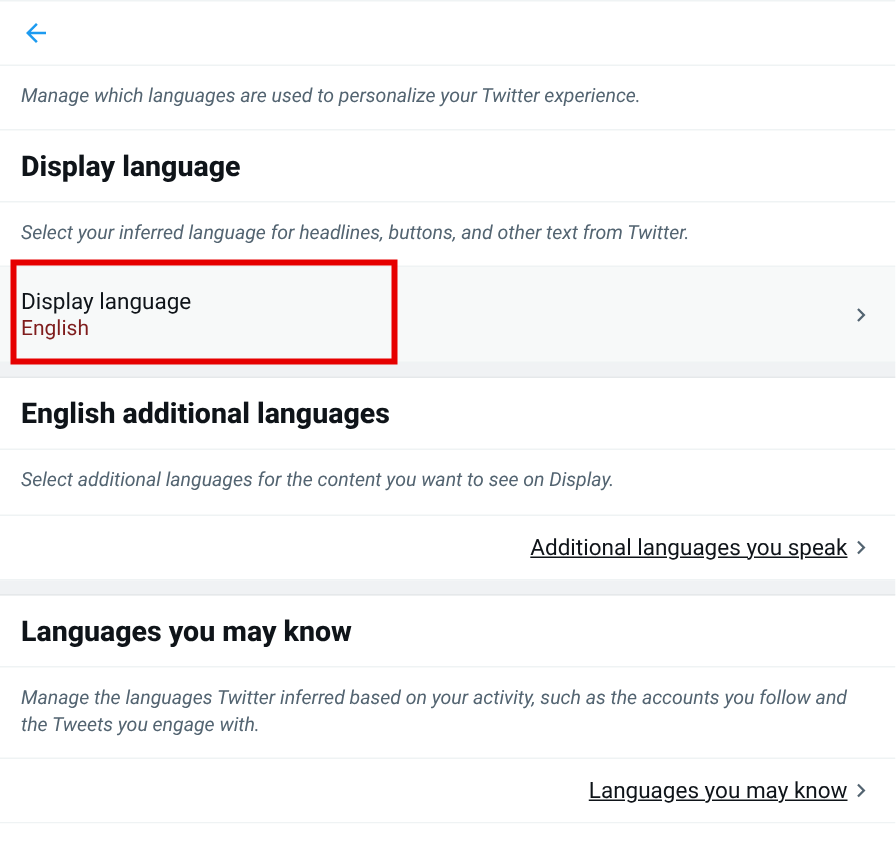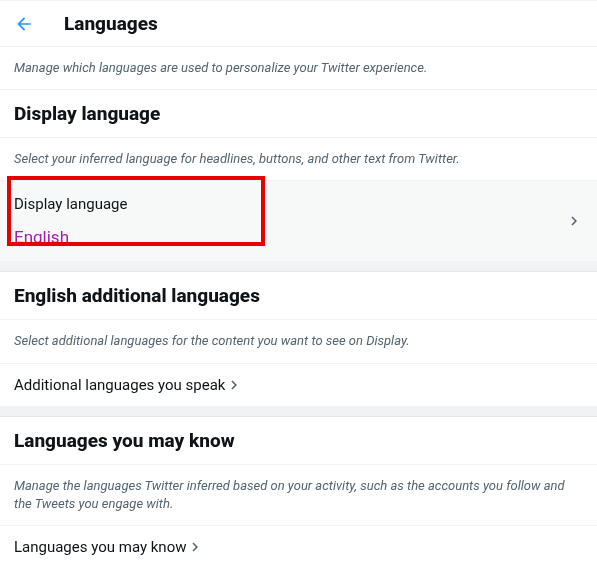--- a/index.html
+++ b/index.html
@@ -46,24 +46,25 @@
     .section-header {
       padding: 12px 14px;
       font-size: 19px;
       font-weight: 800;
       color: #0f1419;
       border-bottom: 1px solid #eff3f4;
     }
     .setting-row {
       display: flex;
       align-items: center;
-      justify-content: flex-start;
+      justify-content: flex-end;
       padding: 12px 14px;
       cursor: pointer;
       border-bottom: 1px solid #eff3f4;
+      text-decoration: underline;
     }
     .highlighted-wrapper {
       position: relative;
       border-bottom: 1px solid #eff3f4;
       background: #f7f9f9;
     }
     .highlighted-inner {
       display: flex;
       align-items: center;
       justify-content: space-between;
@@ -81,23 +82,23 @@
     }
     .setting-left {
       display: flex;
       flex-direction: column;
     }
     .setting-label {
       font-size: 15px;
       color: #0f1419;
     }
     .setting-value {
-      font-size: 17px;
-      color: #a21caf;
-      margin-top: 14px;
+      font-size: 14px;
+      color: #7f1d1d;
+      margin-top: 1px;
     }
     .chevron {
       color: #536471;
       display: flex;
       align-items: center;
     }
     .gap {
       height: 10px;
       background: #f0f2f4;
       border-bottom: 1px solid #e5e8ea;
@@ -105,21 +106,20 @@
   </style>
 </head>
 <body>
 
 <div class="header">
   <span class="back-arrow">
     <svg viewBox="0 0 24 24" width="20" height="20" fill="currentColor">
         <path d="M20 11H7.83l5.59-5.59L12 4l-8 8 8 8 1.41-1.41L7.83 13H20v-2z"></path>
       </svg>
   </span>
-  <h1 class="page-title">Languages</h1>
 </div>
 
 <div class="section-desc">Manage which languages are used to personalize your Twitter experience.</div>
 
 <div class="section-header">Display language</div>
 
 <div class="section-desc">Select your inferred language for headlines, buttons, and other text from Twitter.</div>
 
 <div class="highlighted-wrapper">
   <div class="highlighted-inner">

